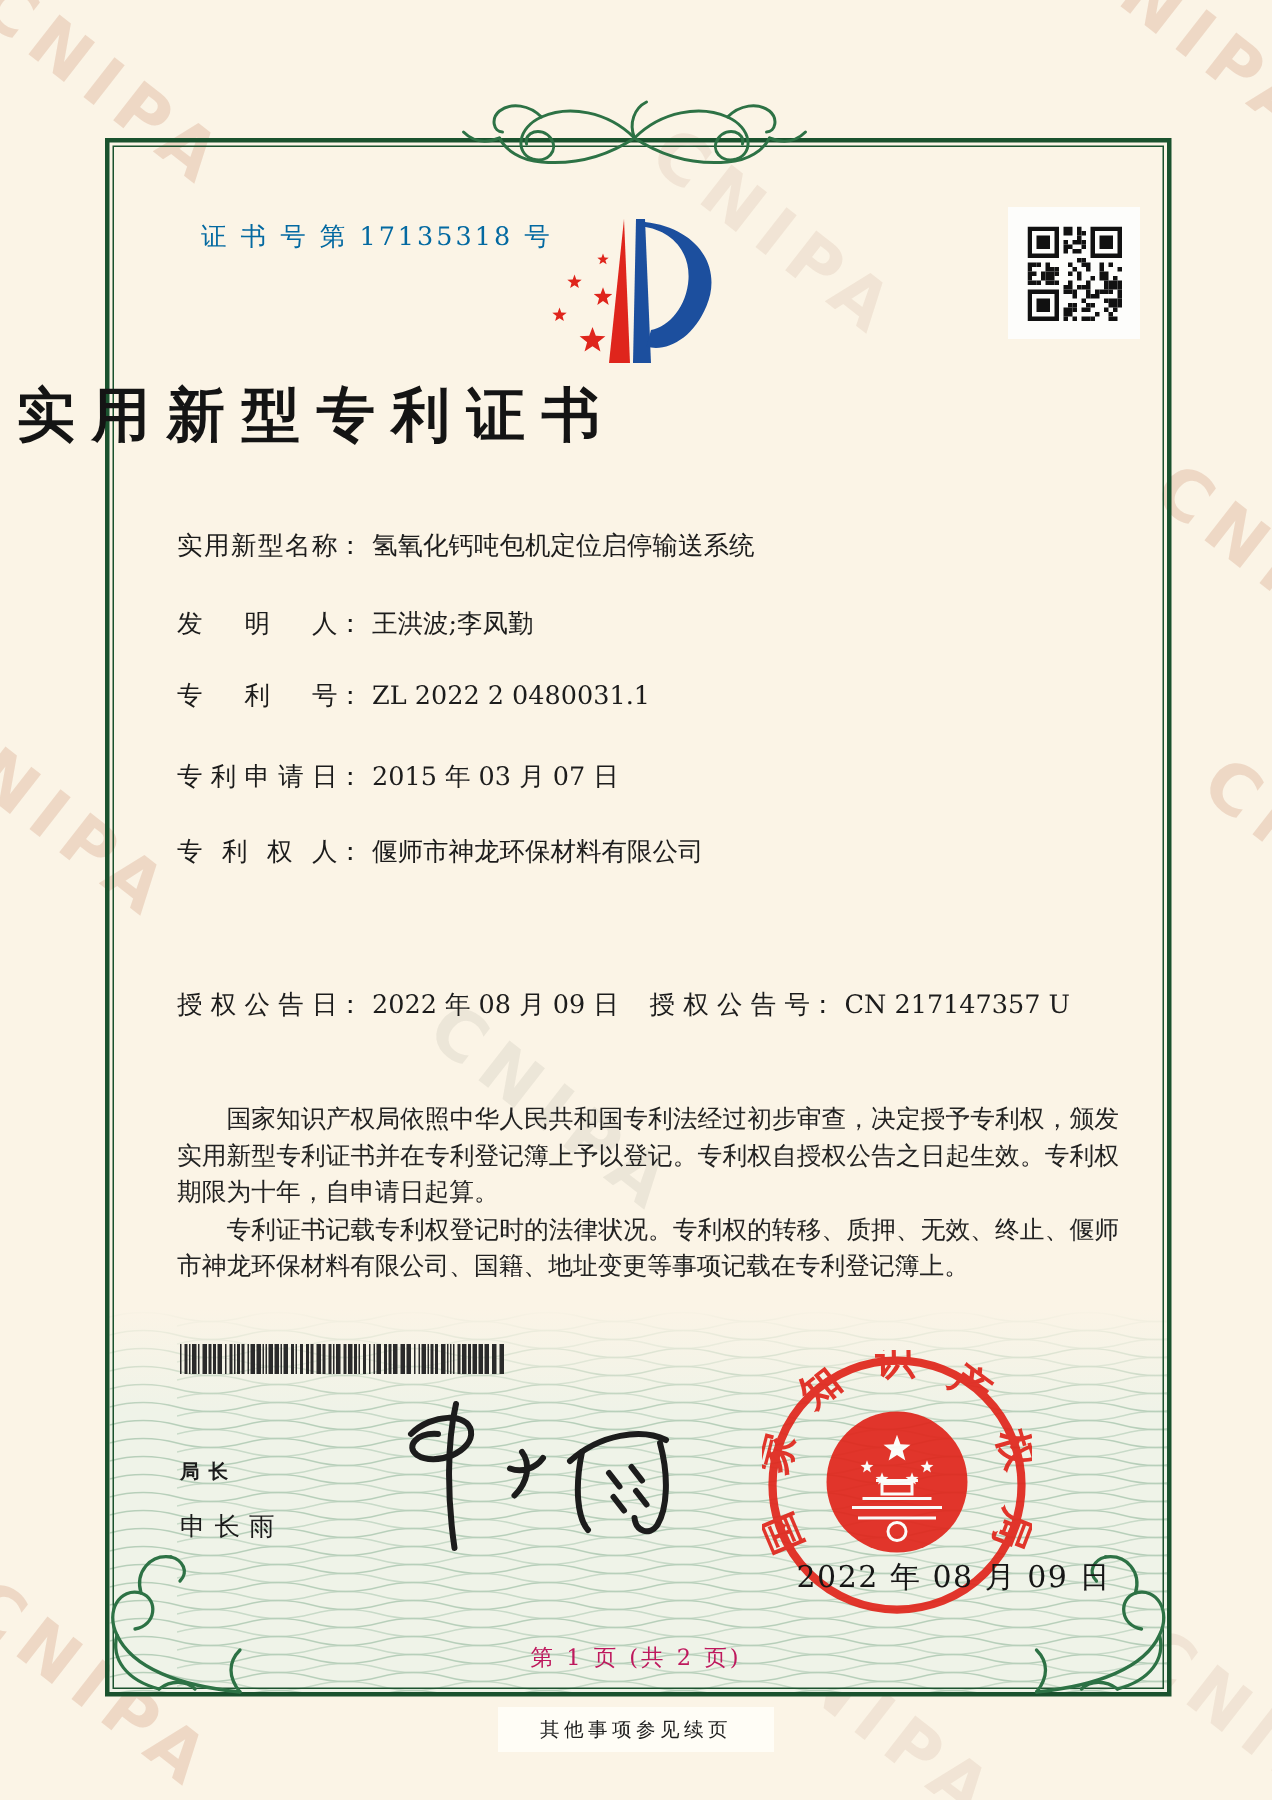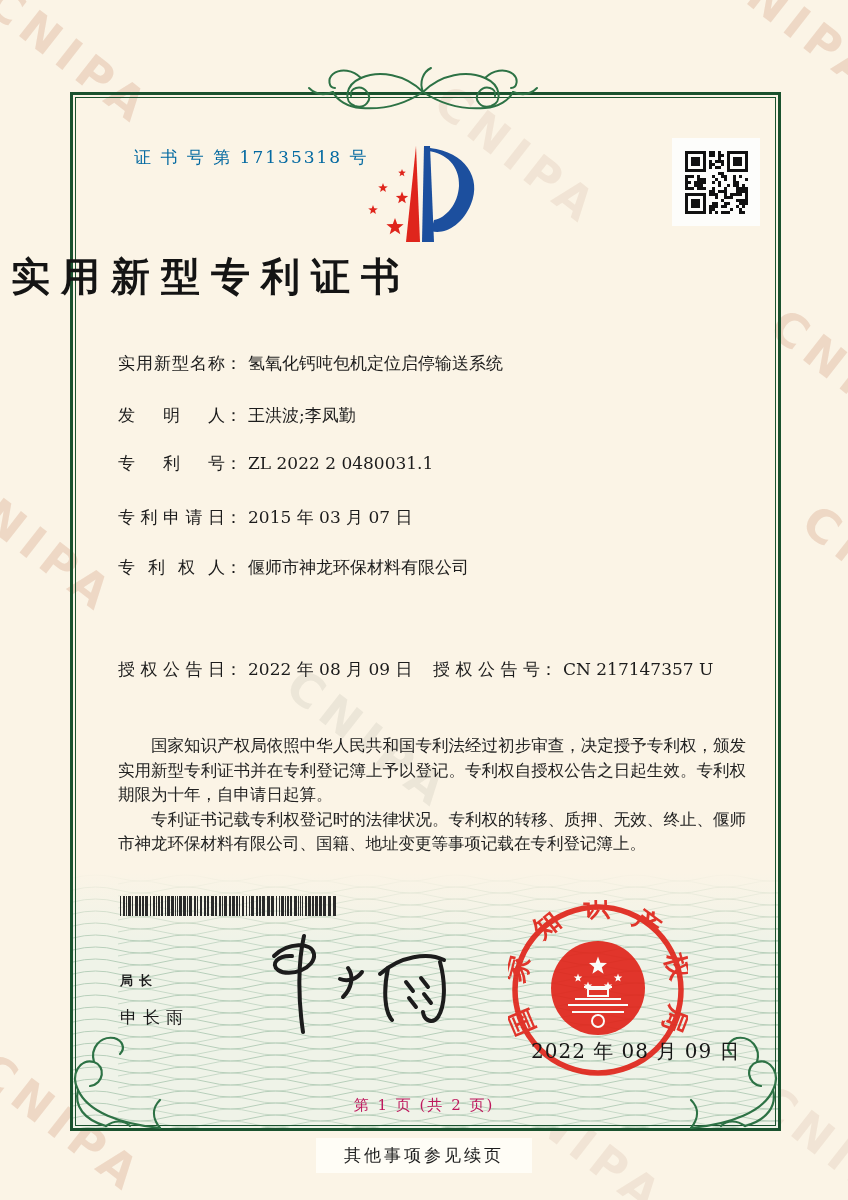--- a/index.html
+++ b/index.html
@@ -32,21 +32,21 @@
   .paras{position:absolute;left:118px;top:734px;width:628px;z-index:5;}
   .paras p{margin:0;font-size:16.5px;line-height:24.5px;text-align:justify;text-indent:2em;color:#222;}
   .barcode{position:absolute;left:120px;top:896px;z-index:5;}
   .director{position:absolute;left:120px;top:972px;font-size:13px;letter-spacing:6px;color:#1b1b1b;z-index:5;font-weight:bold;}
   .director2{position:absolute;left:120px;top:1006px;font-size:17px;letter-spacing:6px;color:#1b1b1b;z-index:5;}
   .sig{position:absolute;left:252px;top:926px;z-index:5;}
   .seal{position:absolute;left:508px;top:900px;z-index:6;}
   .sealdate{position:absolute;left:531px;top:1038px;font-size:20px;letter-spacing:1px;color:#161616;z-index:7;white-space:nowrap;}
   .pagefoot{position:absolute;left:0;right:0;top:1096px;text-align:center;font-size:15px;letter-spacing:2px;color:#be185d;z-index:5;}
   .contnote{position:absolute;left:50%;transform:translateX(-50%);top:1138px;background:#fffdf6;
-            padding:6px 28px;font-size:17px;letter-spacing:3px;color:#1d1d1d;z-index:5;white-space:nowrap;}
+            padding:6px 28px;font-size:13px;letter-spacing:3px;color:#1d1d1d;z-index:5;white-space:nowrap;}
 </style>
 </head>
 <body>
 
 <div class="page">
 
   <span class="wm" style="left:-28px;top:28px">CNIPA</span>
   <span class="wm" style="left:700px;top:-4px">CNIPA</span>
   <span class="wm faint" style="left:420px;top:128px">CNIPA</span>
   <span class="wm" style="left:756px;top:352px">CNIPA</span>

